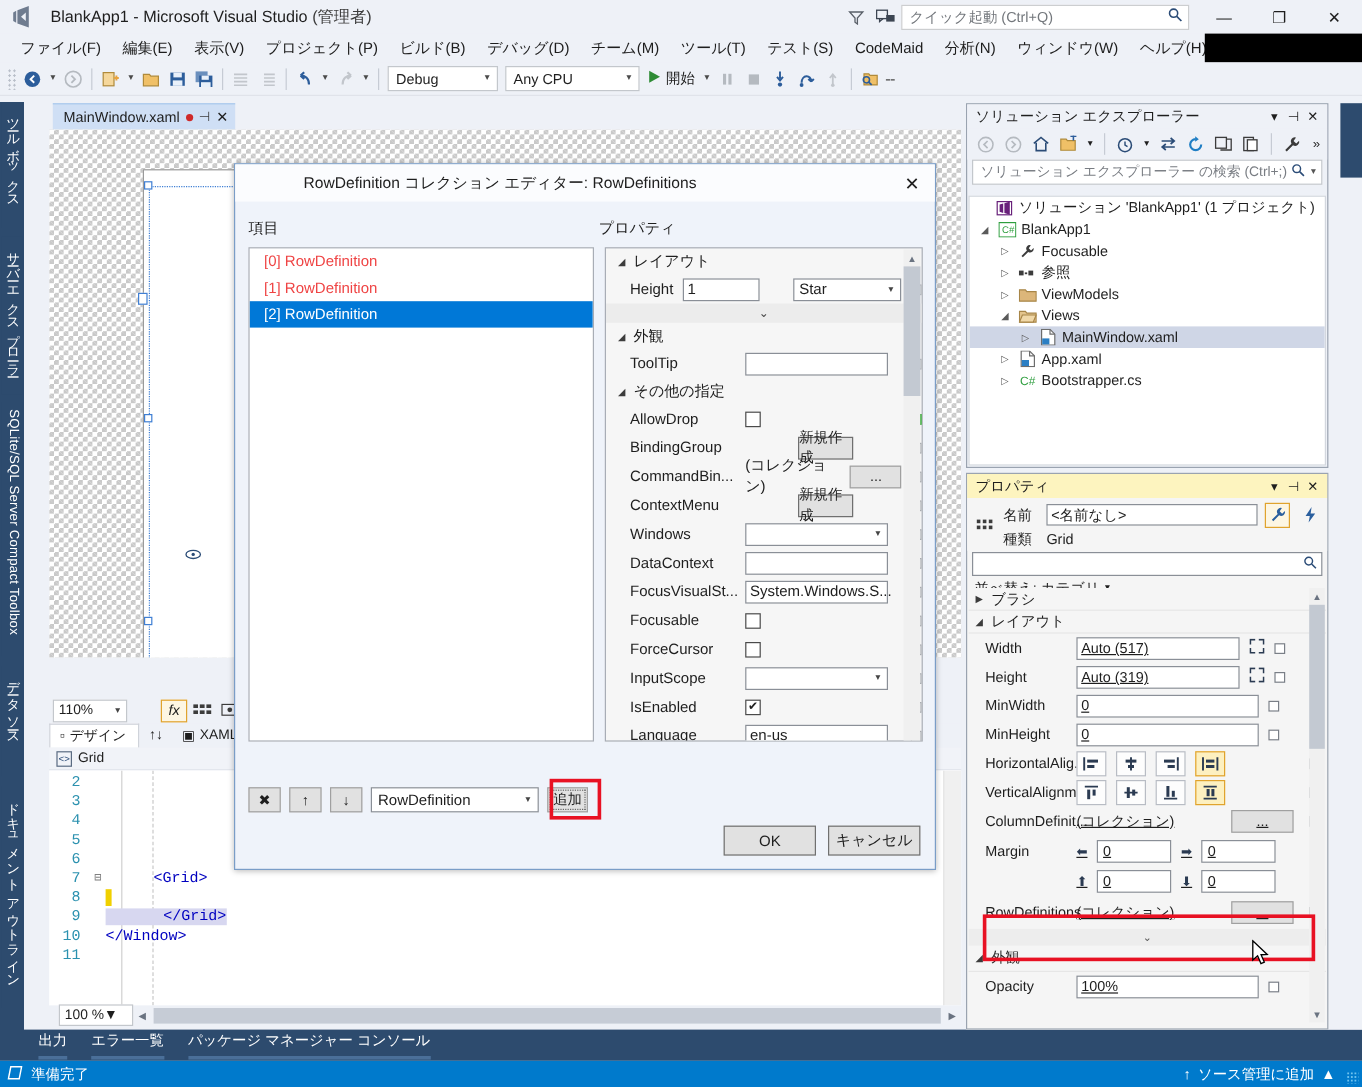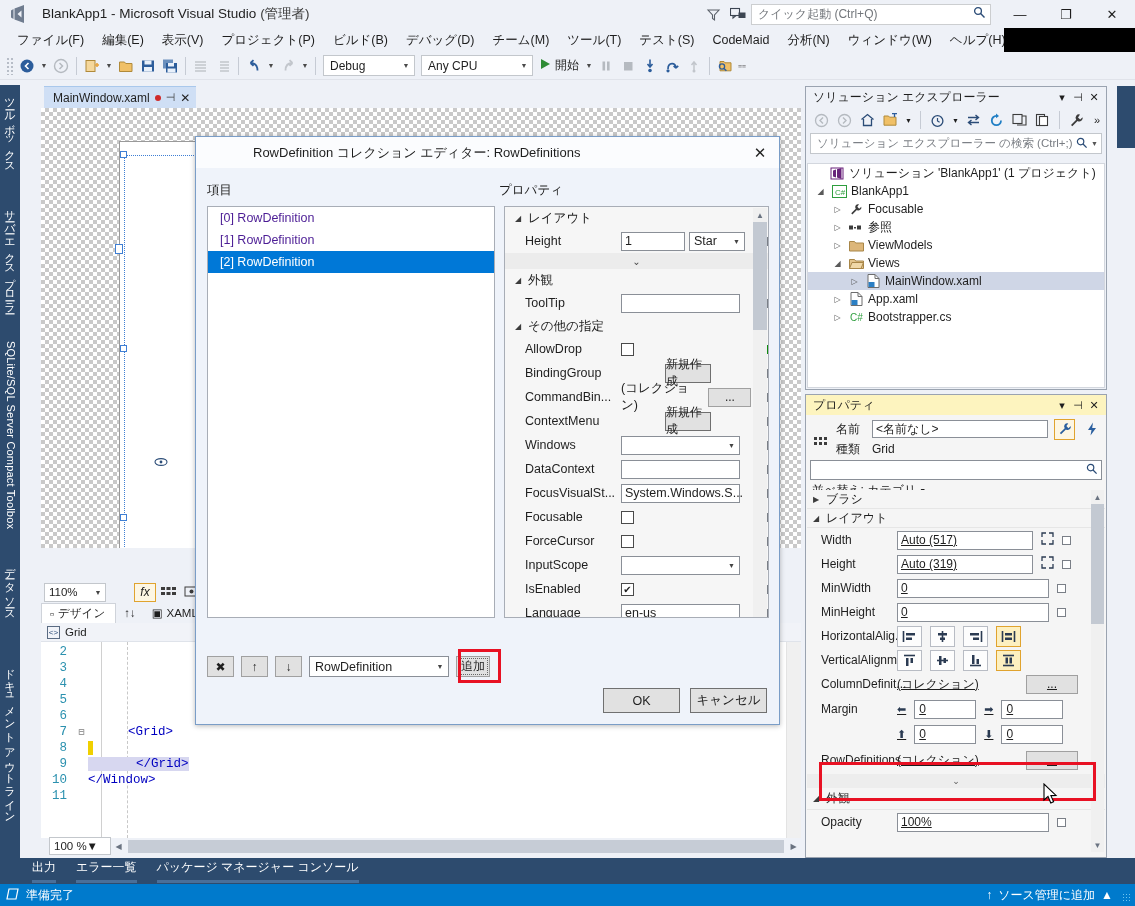--- a/index.html
+++ b/index.html
@@ -201,21 +201,21 @@
   .se-tree{ position:absolute;left:1px;right:1px;top:76px;bottom:1px;background:#fff;
     border:1px solid #d3d7de; overflow:hidden;}
   .trow{ height:18px;display:flex;align-items:center;font-size:12px;color:#1e1e1e;gap:4px;}
   .trow.sel{ background:#cfd6e6;}
   .tw{ width:13px;text-align:center;font-size:8px;color:#5a5a5a;}
   .tic{ width:16px;height:14px;display:flex;align-items:center;justify-content:center;}
 
   
   .prop-panel{ top:308px; height:464px; background:#f5f5f5;}
   .prop-title{ background:#fdf4bf;color:#1e1e1e; }
-  .prop-head{ height:44px;display:flex;align-items:flex-end;padding:4px 4px 0 4px;gap:4px;background:#f5f5f5;}
+  .prop-head{ height:44px;display:flex;align-items:flex-start;padding:4px 4px 0 4px;gap:4px;background:#f5f5f5;}
   .dotgrid{ width:22px;height:36px;display:flex;align-items:center;justify-content:center;}
   .ph-rows{flex:1;}
   .ph-row{height:20px;display:flex;align-items:center;gap:6px;font-size:12px;}
   .ph-label{width:30px;}
   .ph-input{flex:1;height:18px;background:#fff;border:1px solid #8a8f97;padding:0 3px;font-size:12px;display:flex;align-items:center;}
   .ph-btn{width:21px;height:21px;display:flex;align-items:center;justify-content:center;}
   .ph-btn.sel{border:1px solid #e0a32e;background:#fdf6e3;}
   .prop-search{ height:20px;margin:1px 4px 0 4px;background:#fff;border:1px solid #8a8f97;
      display:flex;align-items:center;padding:0 3px;}
   .prop-sort{ height:20px;display:flex;align-items:center;padding-left:6px;font-size:12px;gap:3px;}
@@ -256,21 +256,21 @@
     font-size:13px;color:#1e1e1e;
   }
   .dlg-title .dt-text{flex:1;margin-left:45px;}
   .dlg-x{ width:26px;height:26px;display:flex;align-items:center;justify-content:center;font-size:15px;color:#1e1e1e;}
   .dlg-body{ position:absolute;left:0;top:31px;right:0;bottom:0;}
   .sec-label{ position:absolute;font-size:12.5px;color:#1e1e1e;}
   .items-list{
     position:absolute;left:11px;top:58px;width:288px;height:435px;background:#fff;border:1px solid #a8adb6;
     overflow:hidden;
   }
-  .item-row{ height:22px;display:flex;align-items:center;padding-left:12px;font-size:12.5px;color:#4c1d95;}
+  .item-row{ height:22px;display:flex;align-items:center;padding-left:12px;font-size:12.5px;color:#ef4444;}
   .item-row.sel{ background:#0078d7;color:#fff;}
   .list-btns{ position:absolute;left:11px;top:655px;display:flex;align-items:center;gap:7px;}
   .lbtn{ width:27px;height:21px;background:#e1e1e1;border:1px solid #a0a0a0;display:flex;
      align-items:center;justify-content:center;font-size:12px;color:#1e1e1e;}
   .typecombo{ width:140px;height:21px;background:#fff;border:1px solid #8a8f97;display:flex;
      align-items:center;padding-left:5px;font-size:12.5px;}
   .typecombo .cb-arrow{margin-left:auto;width:16px;text-align:center;font-size:7px;color:#444;}
   .addbtn{ width:34px;height:21px;background:#e1e1e1;border:1px solid #a0a0a0;
      outline:1px dotted #666; outline-offset:-3px;
      display:flex;align-items:center;justify-content:center;font-size:12px;}
@@ -1122,21 +1122,21 @@
 
       <div class="props-pane" style="top:38px;height:412px;" id="dlgprops">
           <div class="dp-cat">
             <span class="tri">◢</span>
             <span>レイアウト</span>
           </div>
           <div class="dp-row">
             <span class="dp-label">Height</span>
             <span class="dp-field">
               <span class="dp-input" style="width: 64px;">1</span>
-              <span class="dp-combo" style="width: 56px;">
+              <span class="dp-combo" style="width: 90px; margin-left: 24px;">
                 <span>Star</span>
                 <span class="cb-arrow">▼</span>
               </span>
               <span style="flex: 1 1 0%;"></span>
               <span class="dp-sq"></span>
             </span>
           </div>
           <div class="dp-chevrow">⌄</div>
           <div class="dp-cat">
             <span class="tri">◢</span>

